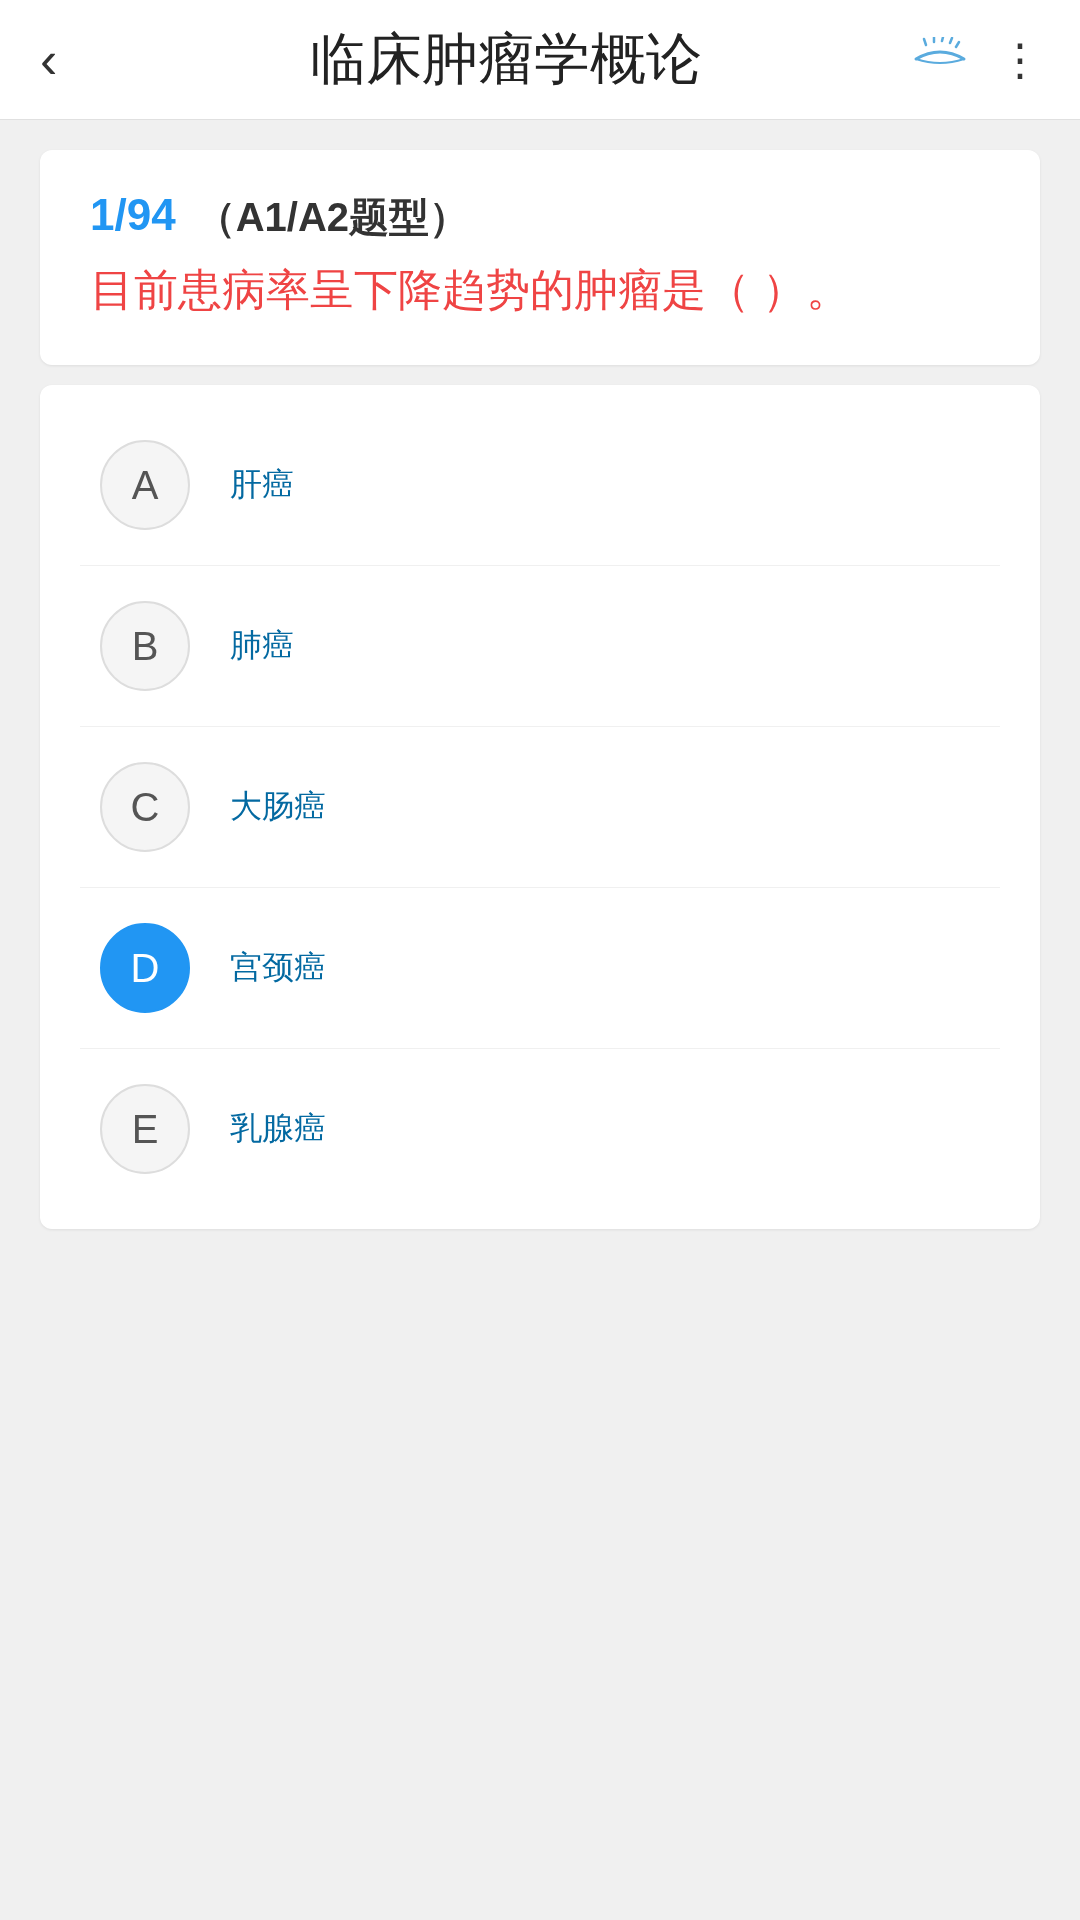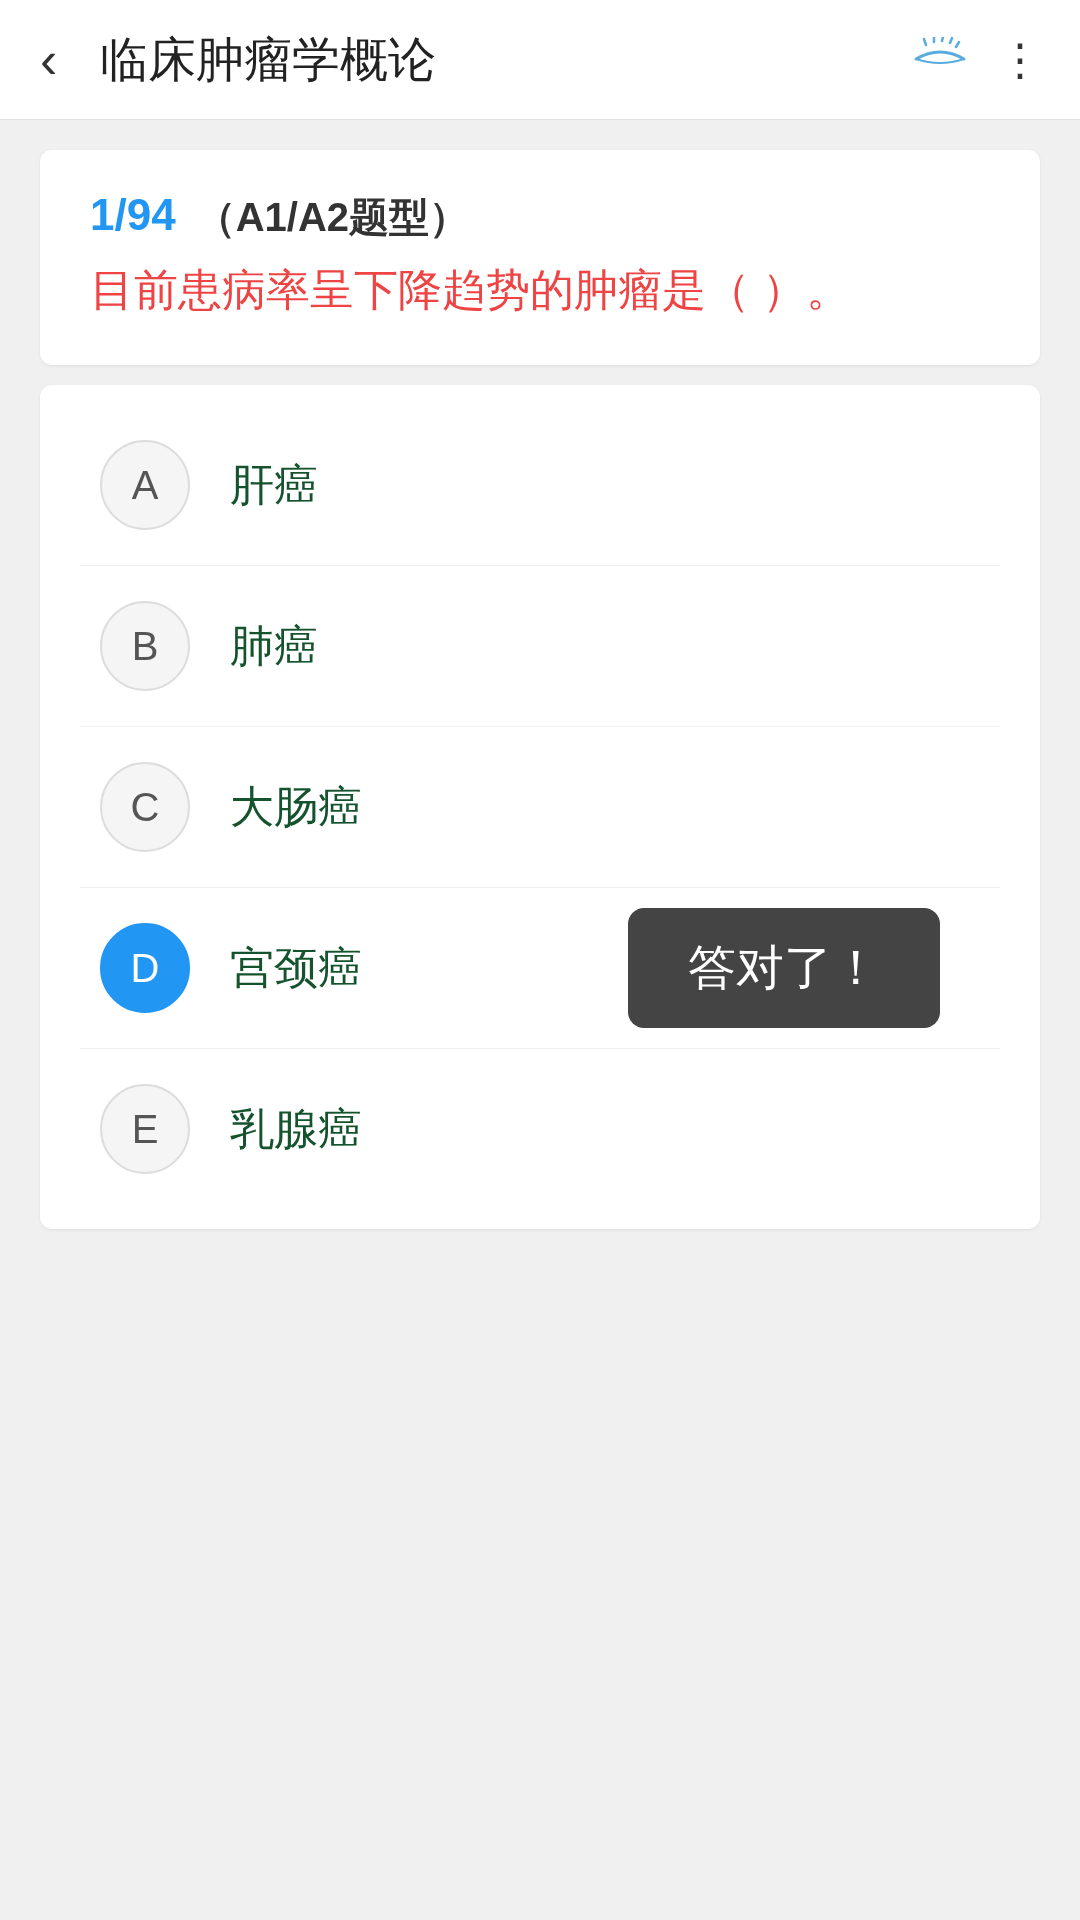--- a/index.html
+++ b/index.html
@@ -37,25 +37,25 @@
     }
 
     .header-back {
       font-size: 52px;
       color: #333;
       cursor: pointer;
       width: 60px;
     }
 
     .header-title {
-      font-size: 48px;
+      font-size: 56px;
       font-weight: 500;
       color: #222;
       flex: 1;
-      text-align: left;
+      text-align: center;
     }
 
     .header-icons {
       display: flex;
       align-items: center;
       gap: 30px;
     }
 
     .eye-icon {
       color: #5aabde;
@@ -154,22 +154,22 @@
       background-color: #f5f5f5;
     }
 
     .option-circle.selected {
       background-color: #2196F3;
       border-color: #2196F3;
       color: #ffffff;
     }
 
     .option-label {
-      font-size: 44px;
-      color: #14532d;
+      font-size: 32px;
+      color: #0369a1;
     }
 
     
     .tooltip {
       background-color: #444444;
       color: #ffffff;
       border-radius: 16px;
       padding: 28px 60px;
       font-size: 48px;
       font-weight: 500;
@@ -232,21 +232,20 @@
       </div>
 
       <div class="option-item">
         <div class="option-circle">C</div>
         <span class="option-label">大肠癌</span>
       </div>
 
       <div class="option-item">
         <div class="option-circle selected">D</div>
         <span class="option-label">宫颈癌</span>
-        <div class="tooltip">答对了！</div>
       </div>
 
       <div class="option-item">
         <div class="option-circle">E</div>
         <span class="option-label">乳腺癌</span>
       </div>
 
     </div>
 
   </div>

